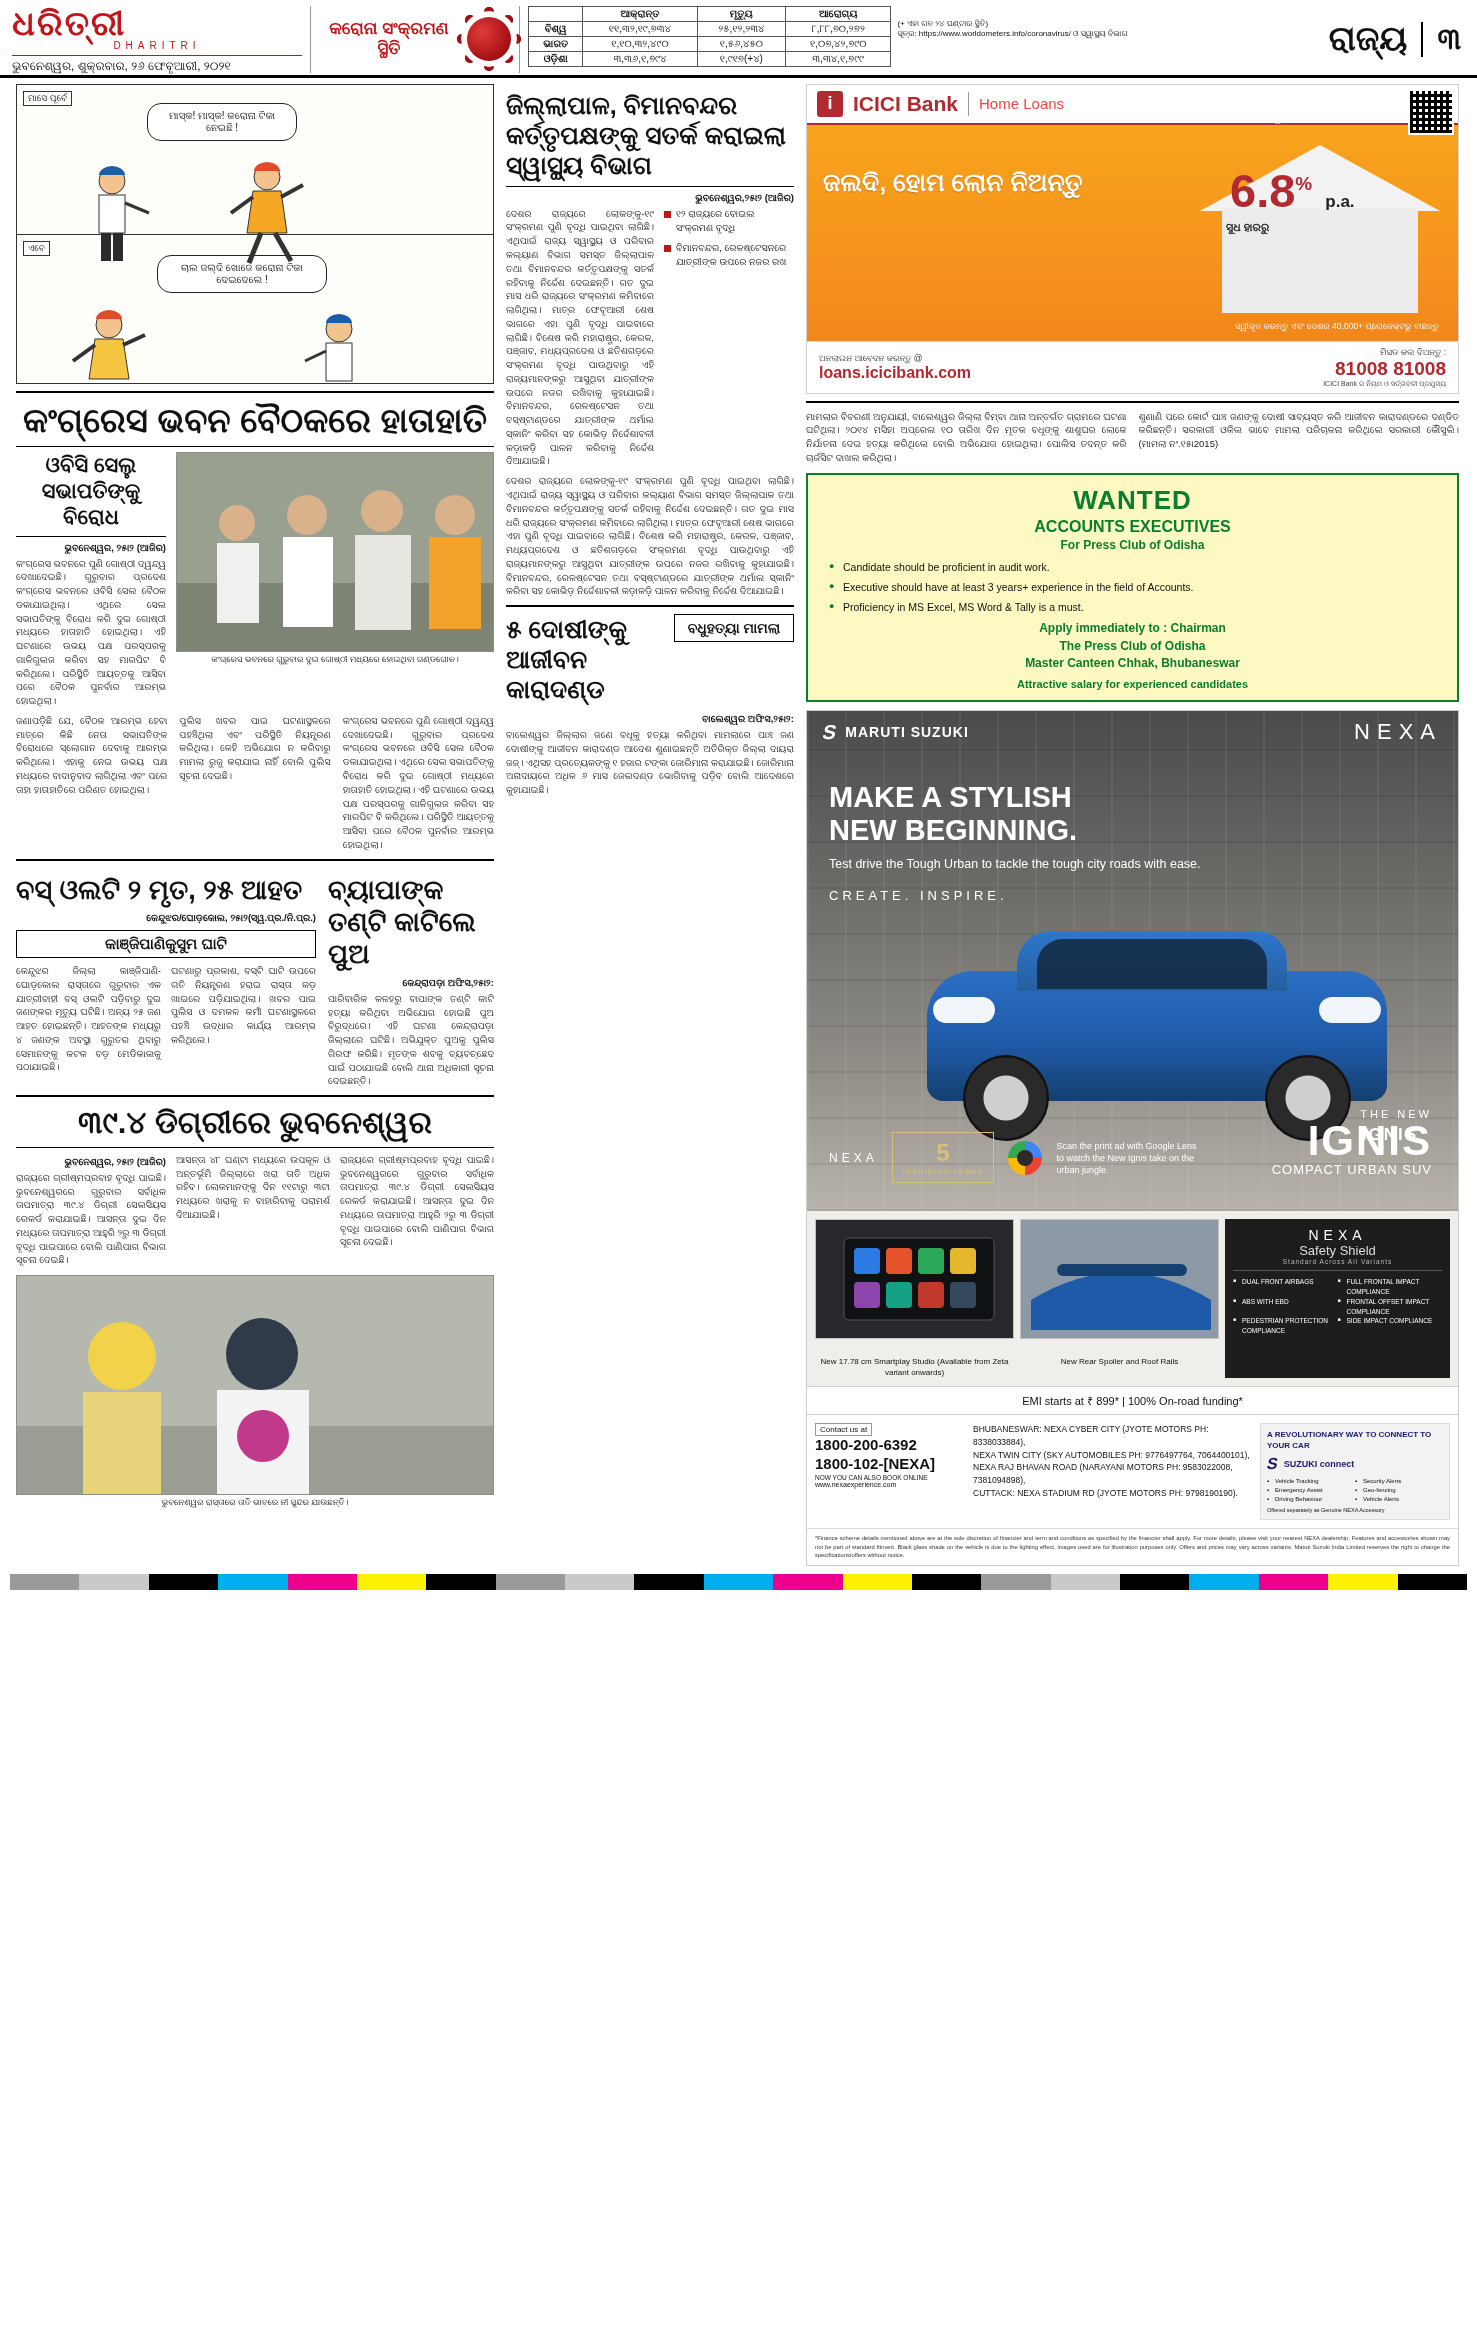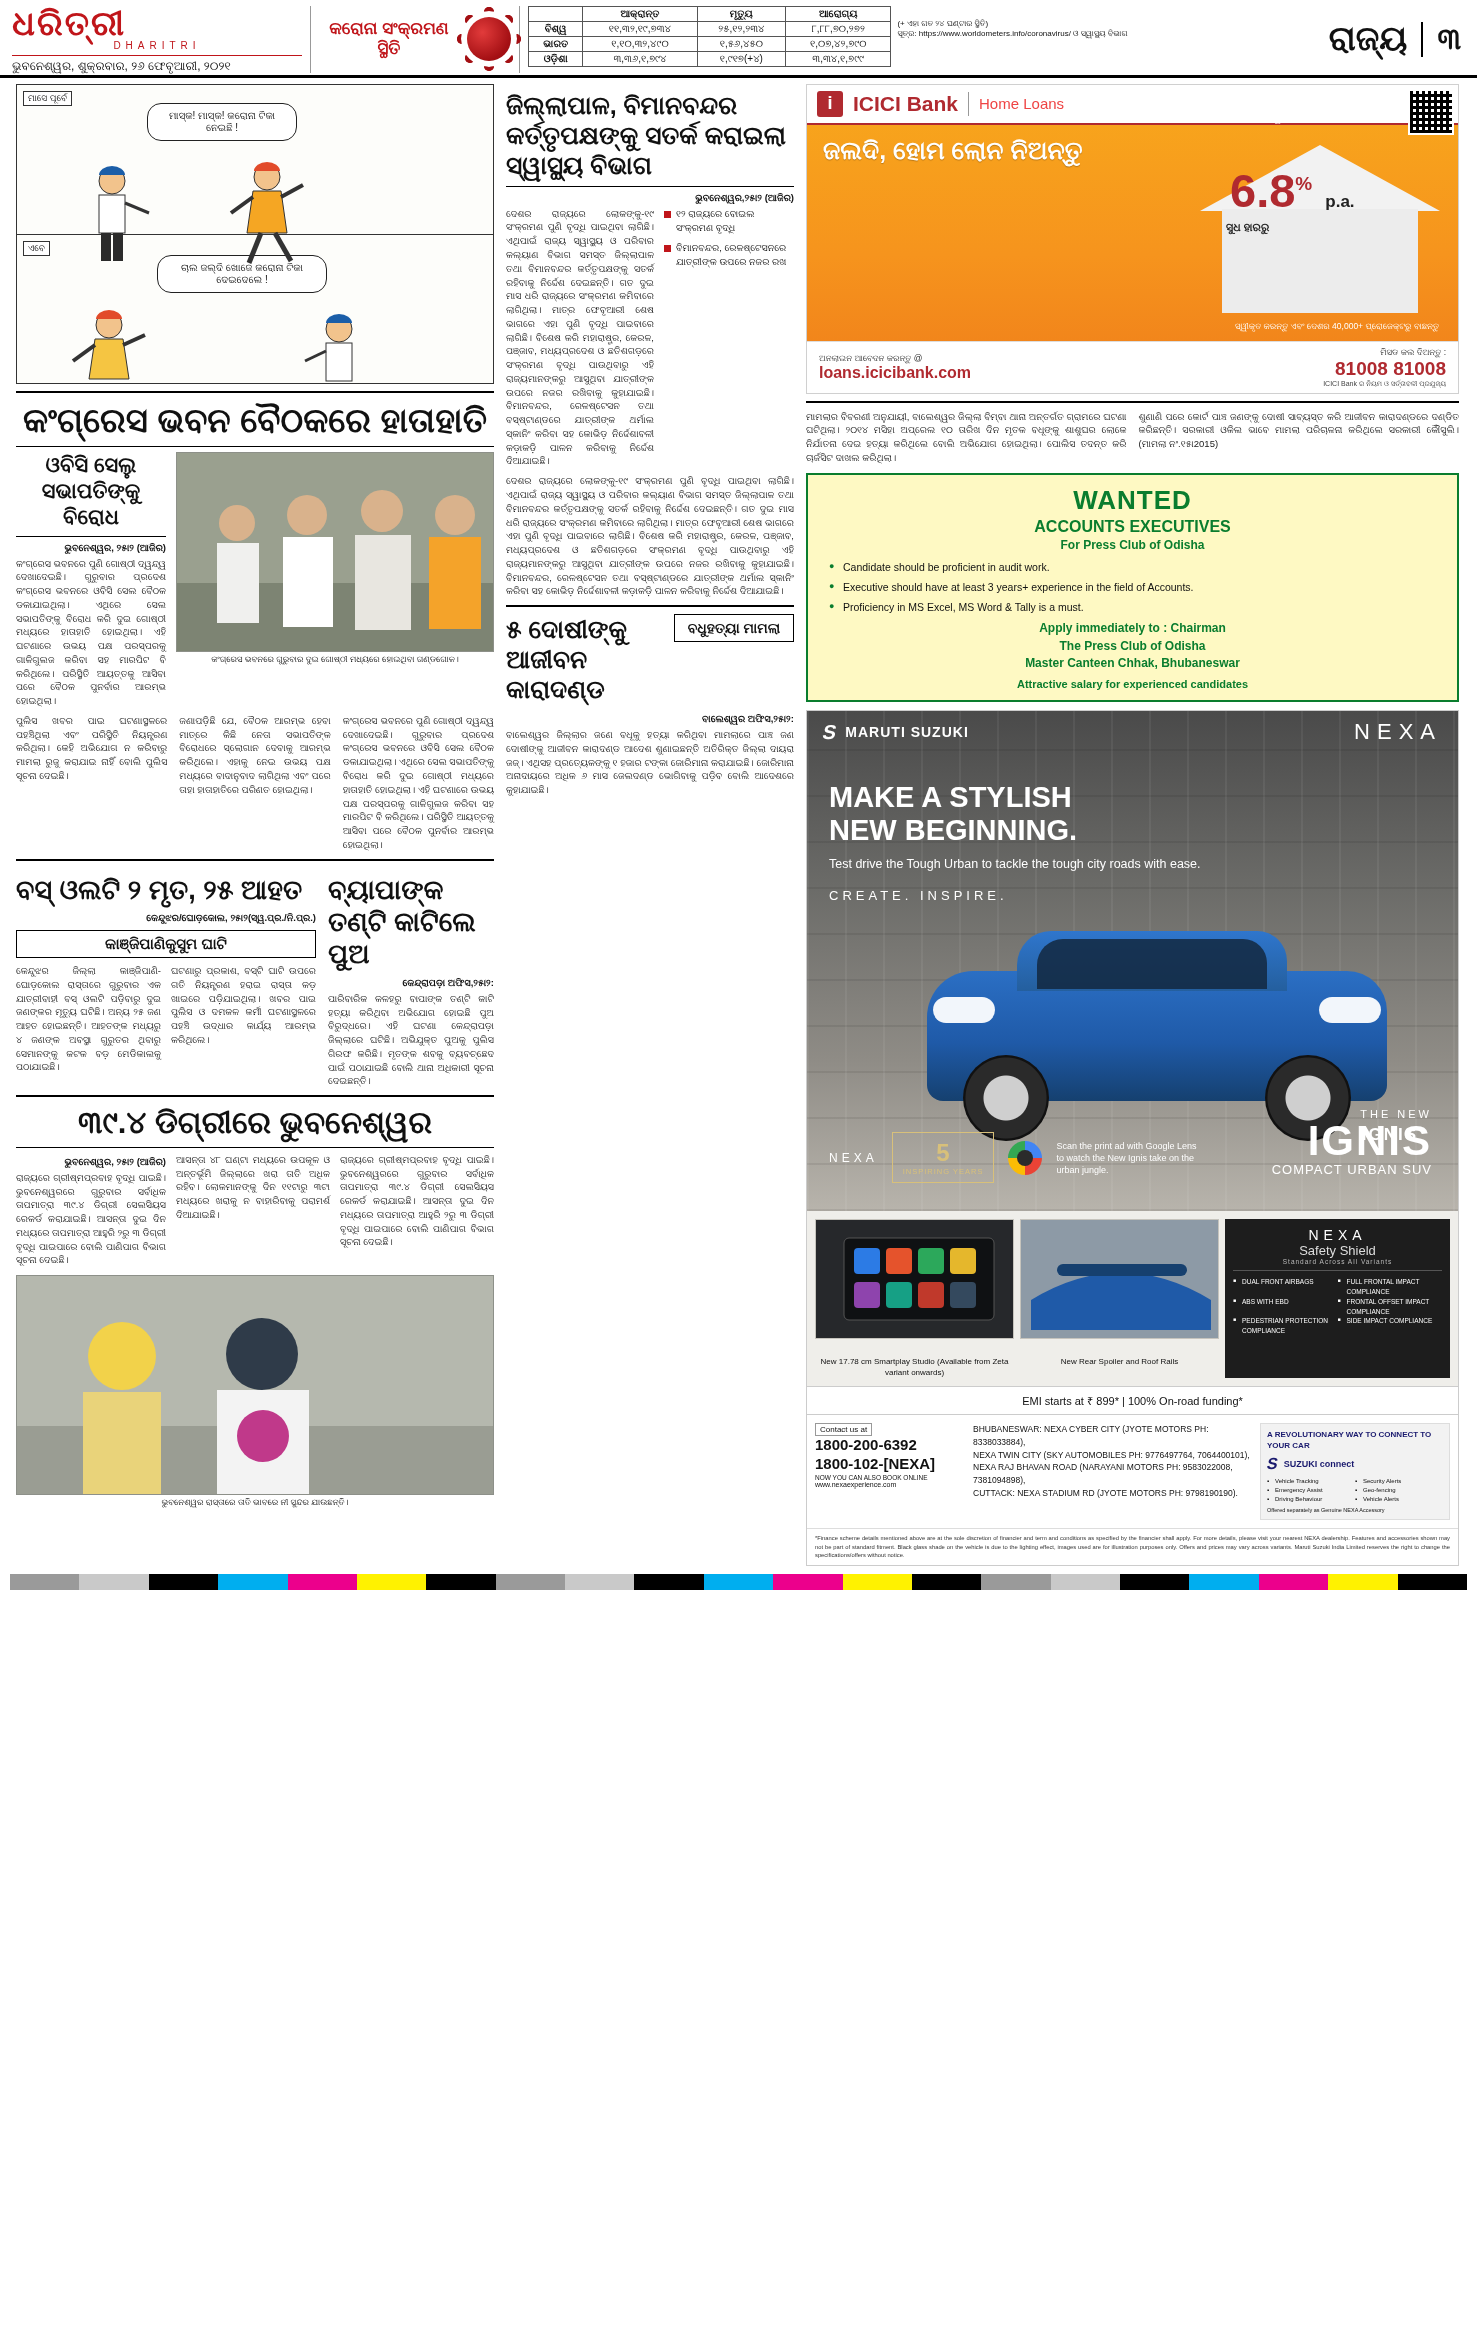--- a/index.html
+++ b/index.html
@@ -138,21 +138,21 @@
   .icici-mark {
     width: 26px; height: 26px; background: #b02a30; color: #fff;
     font-weight: bold; font-size: 18px; display: flex; align-items: center;
     justify-content: center; border-radius: 3px;
   }
   .icici-name { font-size: 21px; font-weight: bold; color: #b02a30; }
   .icici-div { width: 1px; height: 24px; background: #999; }
   .icici-hl { font-size: 15px; color: #ef4444; }
   .icici-odia {
     color: #fff; font-size: 25px; font-weight: bold; line-height: 1.25;
-    padding: 10px 0 0 16px; text-shadow: 0 1px 1px rgba(0,0,0,.25);
+    padding: 10px 0 0 16px; text-shadow: 0 1px 1px rgba(0,0,0,.25); margin-top: 32px;
   }
   .house {
     position: absolute; right: 18px; top: 60px; width: 240px; height: 170px;
   }
   .house .roof {
     position: absolute; left: 0; top: 0; width: 0; height: 0;
     border-left: 120px solid transparent; border-right: 120px solid transparent;
     border-bottom: 66px solid #f2f2f2;
   }
   .house .body {
@@ -442,22 +442,22 @@
                   <rect x="252" y="84" width="52" height="92" fill="#f4a32a"></rect>
                 <circle cx="340" cy="72" r="17" fill="#d9b28c"></circle>
                   <rect x="320" y="92" width="42" height="80" fill="#dddddd"></rect>
               </svg>
             </div>
             <div class="photo-cap">କଂଗ୍ରେସ ଭବନରେ ଗୁରୁବାର ଦୁଇ ଗୋଷ୍ଠୀ ମଧ୍ୟରେ ହୋଇଥିବା ଗଣ୍ଡଗୋଳ।</div>
           </div>
         </div>
 
         <div style="display:flex;gap:12px;margin-top:6px;">
+          <div style="flex:1;" class="body-text">ଜଣାପଡ଼ିଛି ଯେ, ବୈଠକ ଆରମ୍ଭ ହେବା ମାତ୍ରେ କିଛି ନେତା ସଭାପତିଙ୍କ ବିରୋଧରେ ସ୍ଲୋଗାନ ଦେବାକୁ ଆରମ୍ଭ କରିଥିଲେ। ଏହାକୁ ନେଇ ଉଭୟ ପକ୍ଷ ମଧ୍ୟରେ ବାଦାନୁବାଦ ଲାଗିଥିଲା ଏବଂ ପରେ ତାହା ହାତାହାତିରେ ପରିଣତ ହୋଇଥିଲା।</div>
           <div style="flex:1;" class="body-text">ପୁଲିସ ଖବର ପାଇ ଘଟଣାସ୍ଥଳରେ ପହଞ୍ଚିଥିଲା ଏବଂ ପରିସ୍ଥିତି ନିୟନ୍ତ୍ରଣ କରିଥିଲା। କେହି ଅଭିଯୋଗ ନ କରିବାରୁ ମାମଲା ରୁଜୁ କରାଯାଇ ନାହିଁ ବୋଲି ପୁଲିସ ସୂଚନା ଦେଇଛି।</div>
-          <div style="flex:1;" class="body-text">ଜଣାପଡ଼ିଛି ଯେ, ବୈଠକ ଆରମ୍ଭ ହେବା ମାତ୍ରେ କିଛି ନେତା ସଭାପତିଙ୍କ ବିରୋଧରେ ସ୍ଲୋଗାନ ଦେବାକୁ ଆରମ୍ଭ କରିଥିଲେ। ଏହାକୁ ନେଇ ଉଭୟ ପକ୍ଷ ମଧ୍ୟରେ ବାଦାନୁବାଦ ଲାଗିଥିଲା ଏବଂ ପରେ ତାହା ହାତାହାତିରେ ପରିଣତ ହୋଇଥିଲା।</div>
           <div style="flex:1;" class="body-text">କଂଗ୍ରେସ ଭବନରେ ପୁଣି ଗୋଷ୍ଠୀ ଦ୍ୱନ୍ଦ୍ୱ ଦେଖାଦେଇଛି। ଗୁରୁବାର ପ୍ରଦେଶ କଂଗ୍ରେସ ଭବନରେ ଓବିସି ସେଲ ବୈଠକ ଡକାଯାଇଥିଲା। ଏଥିରେ ସେଲ ସଭାପତିଙ୍କୁ ବିରୋଧ କରି ଦୁଇ ଗୋଷ୍ଠୀ ମଧ୍ୟରେ ହାତାହାତି ହୋଇଥିଲା। ଏହି ଘଟଣାରେ ଉଭୟ ପକ୍ଷ ପରସ୍ପରକୁ ଗାଳିଗୁଲଜ କରିବା ସହ ମାରପିଟ ବି କରିଥିଲେ। ପରିସ୍ଥିତି ଆୟତ୍ତକୁ ଆସିବା ପରେ ବୈଠକ ପୁନର୍ବାର ଆରମ୍ଭ ହୋଇଥିଲା।</div>
         </div>
       </div>
 
       <div class="rule-thick"></div>
 
       <div style="display:flex;gap:12px;">
         <div style="width:300px;">
           <div class="headline-lg">ବସ୍ ଓଲଟି ୨ ମୃତ, ୨୫ ଆହତ</div>
           <div class="byline">କେନ୍ଦୁଝର/ଘୋଡ଼କୋଲ, ୨୫ା୨(ସ୍ୱ.ପ୍ର./ନି.ପ୍ର.)</div>

